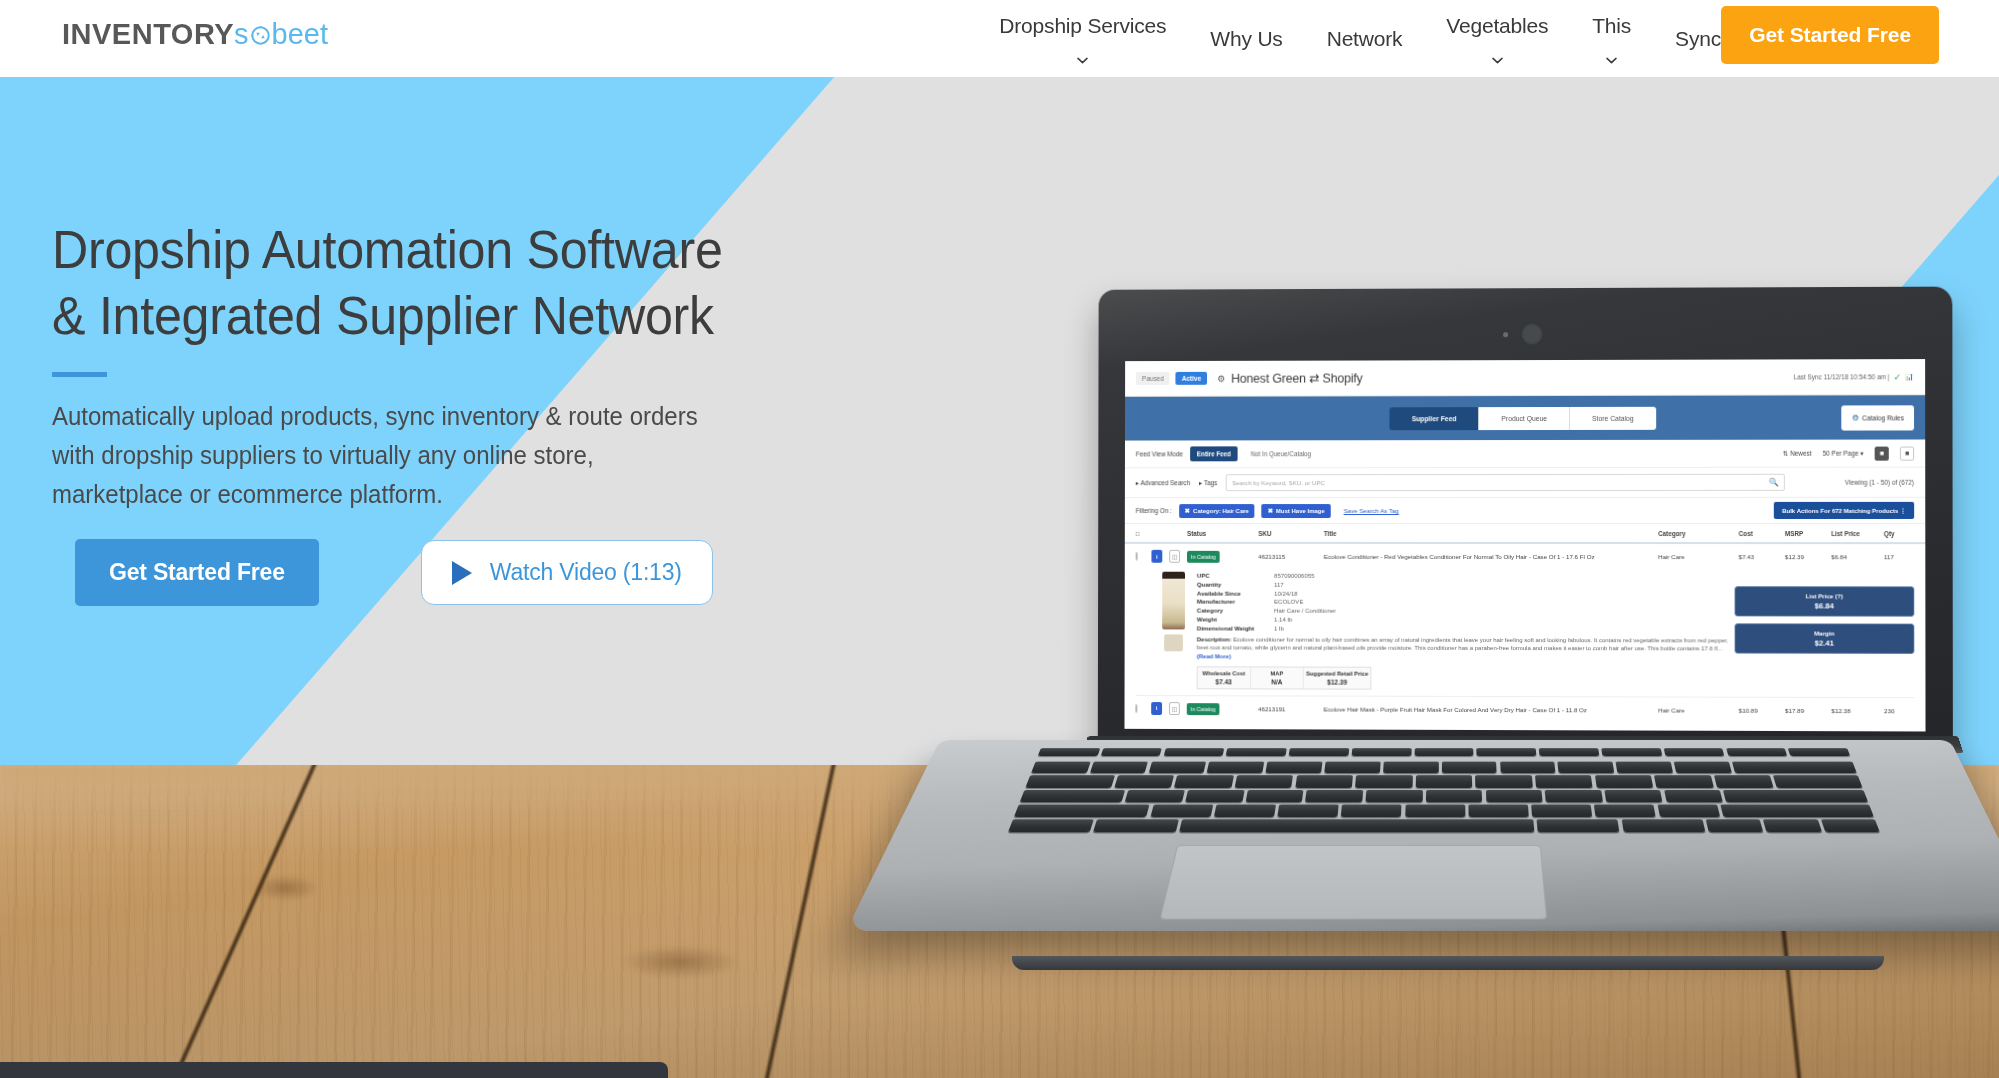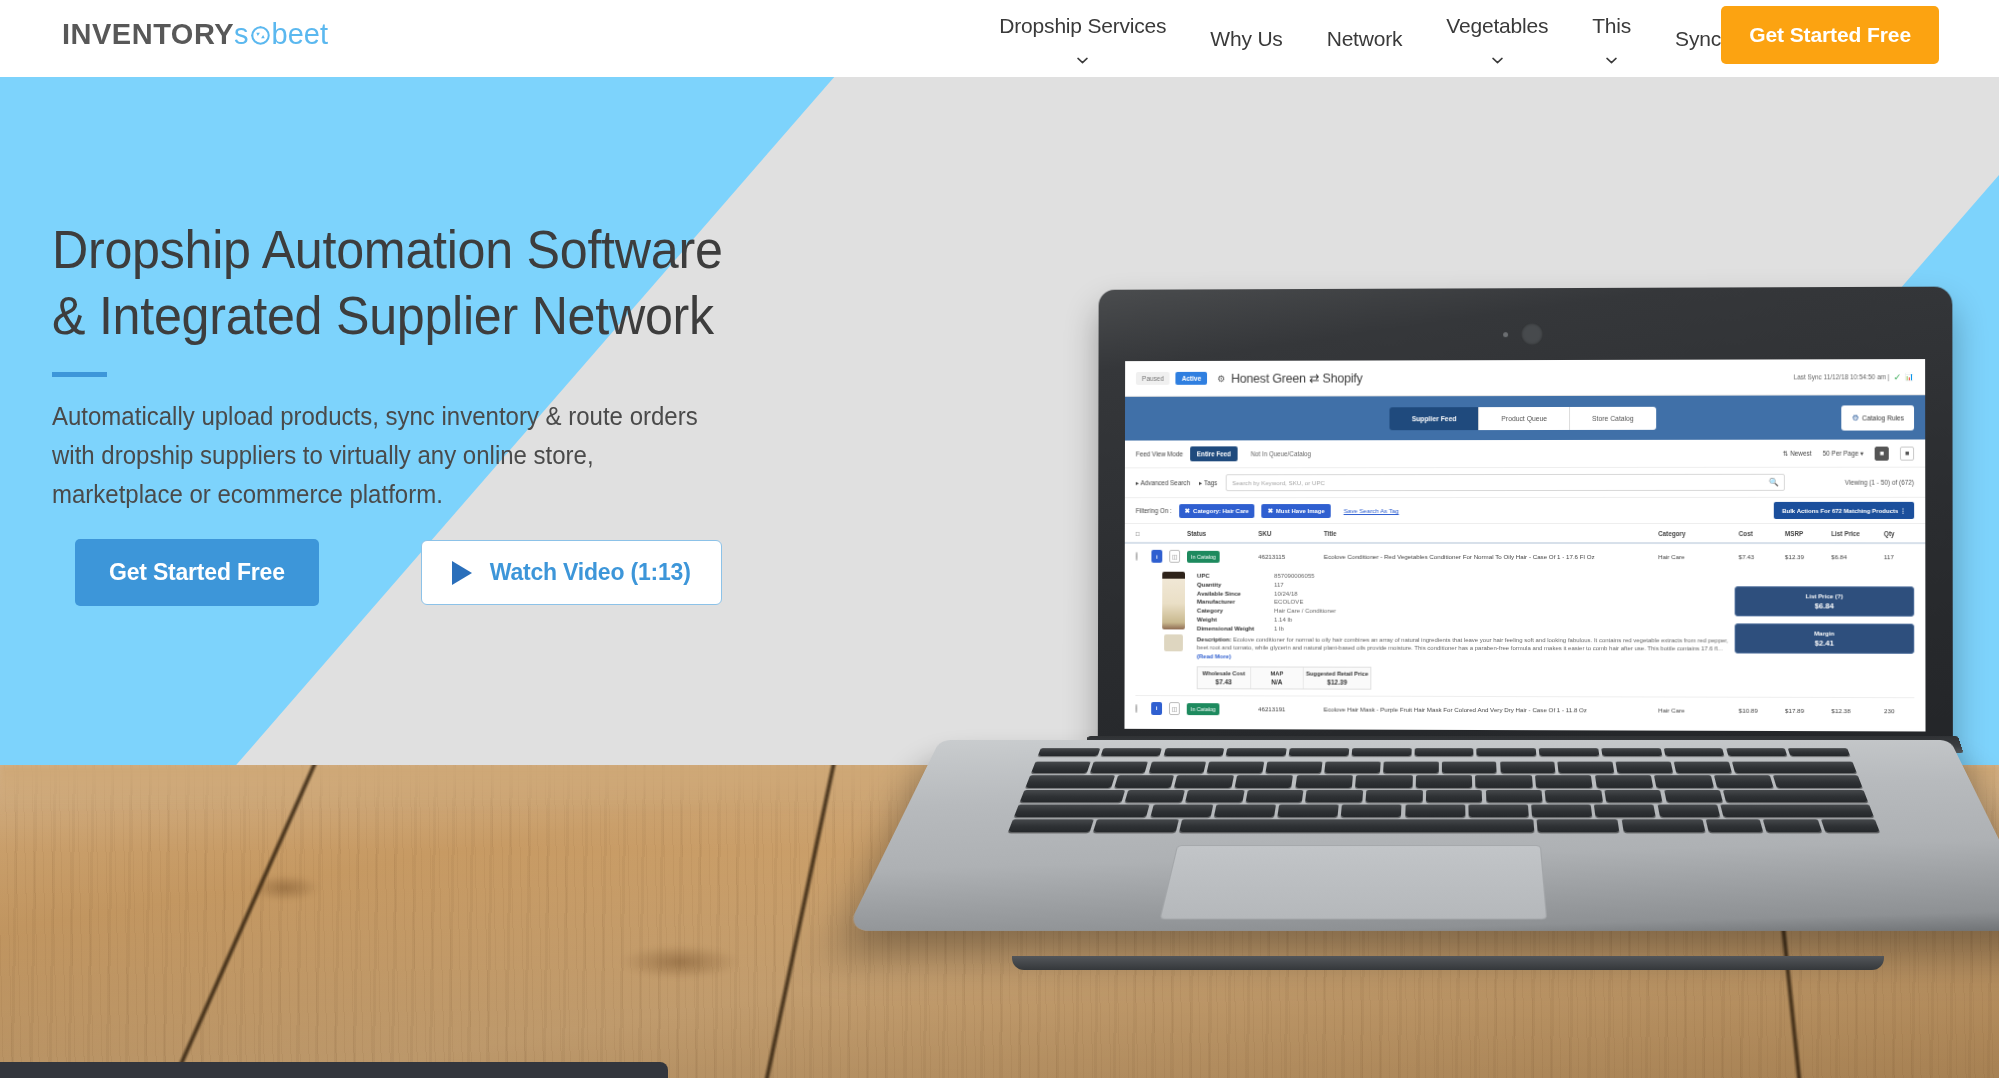--- a/index.html
+++ b/index.html
@@ -84,22 +84,22 @@
     max-width: 700px; font-weight: 400;
     transform: scaleX(0.96); transform-origin: left top;
   }
   .btn-row { position: absolute; left: 75px; top: 462px; display: flex; align-items: center; gap: 102px; }
   .btn-primary {
     background: #3d96d9; color: #fff; border: none; border-radius: 5px;
     font-size: 23px; font-weight: 700; padding: 20px 34px; cursor: pointer;
     font-family: "Liberation Sans", sans-serif; letter-spacing: -0.2px;
   }
   .btn-outline {
-    background: #fff; color: #3d96d9; border: 1.5px solid #8cc2e8; border-radius: 6px;
-    font-size: 23px; font-weight: 700; padding: 18px 30px; cursor: pointer;
+    background: #fff; color: #3d96d9; border: 1.5px solid #8cc2e8; border-radius: 13px;
+    font-size: 23px; font-weight: 400; padding: 18px 30px; cursor: pointer;
     display: flex; align-items: center; gap: 18px;
     font-family: "Liberation Sans", sans-serif; letter-spacing: -0.2px; text-align: right;
   }
   .play-tri {
     width: 0; height: 0;
     border-left: 20px solid #2a6fbb;
     border-top: 12px solid transparent;
     border-bottom: 12px solid transparent;
   }
 

